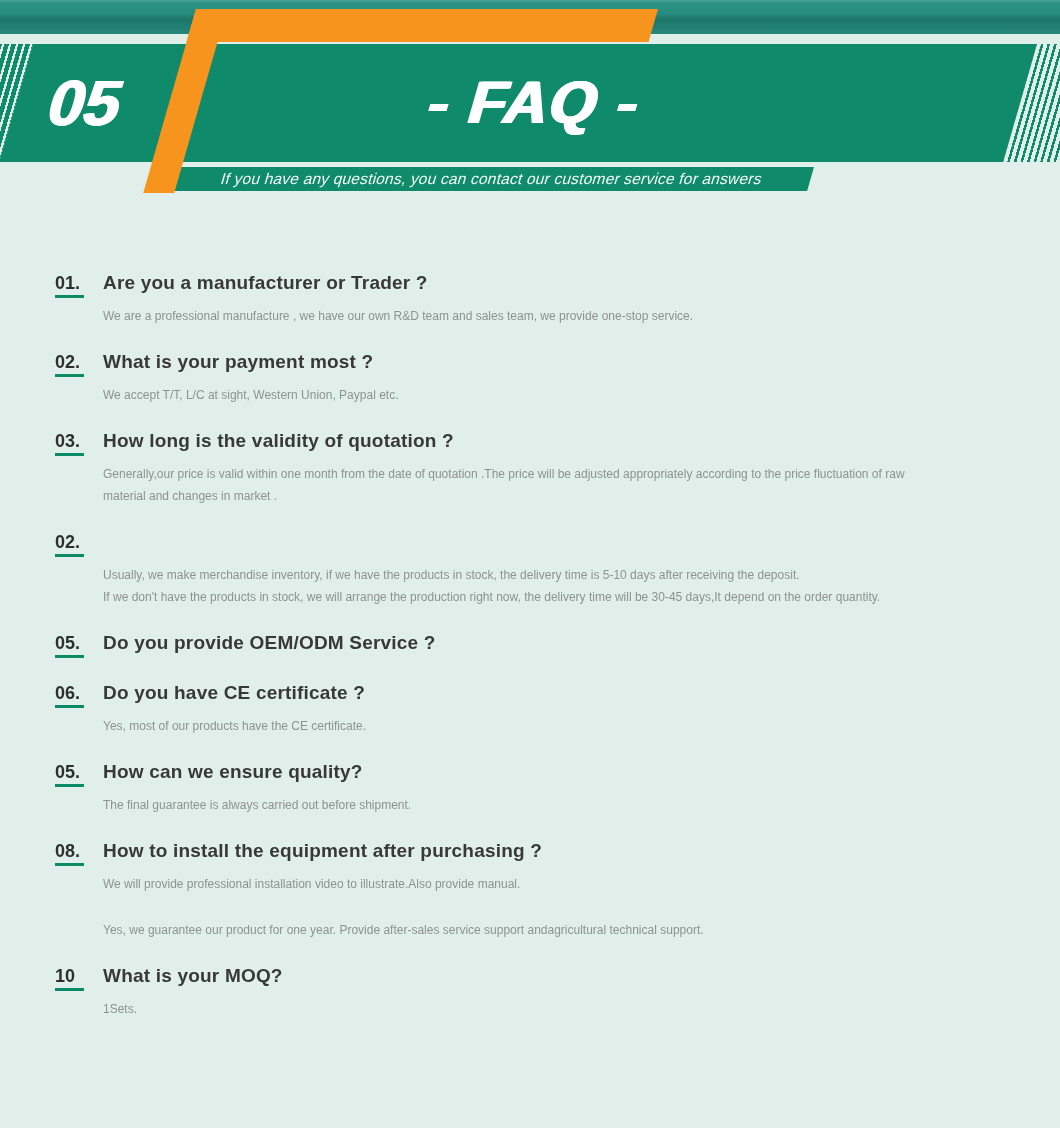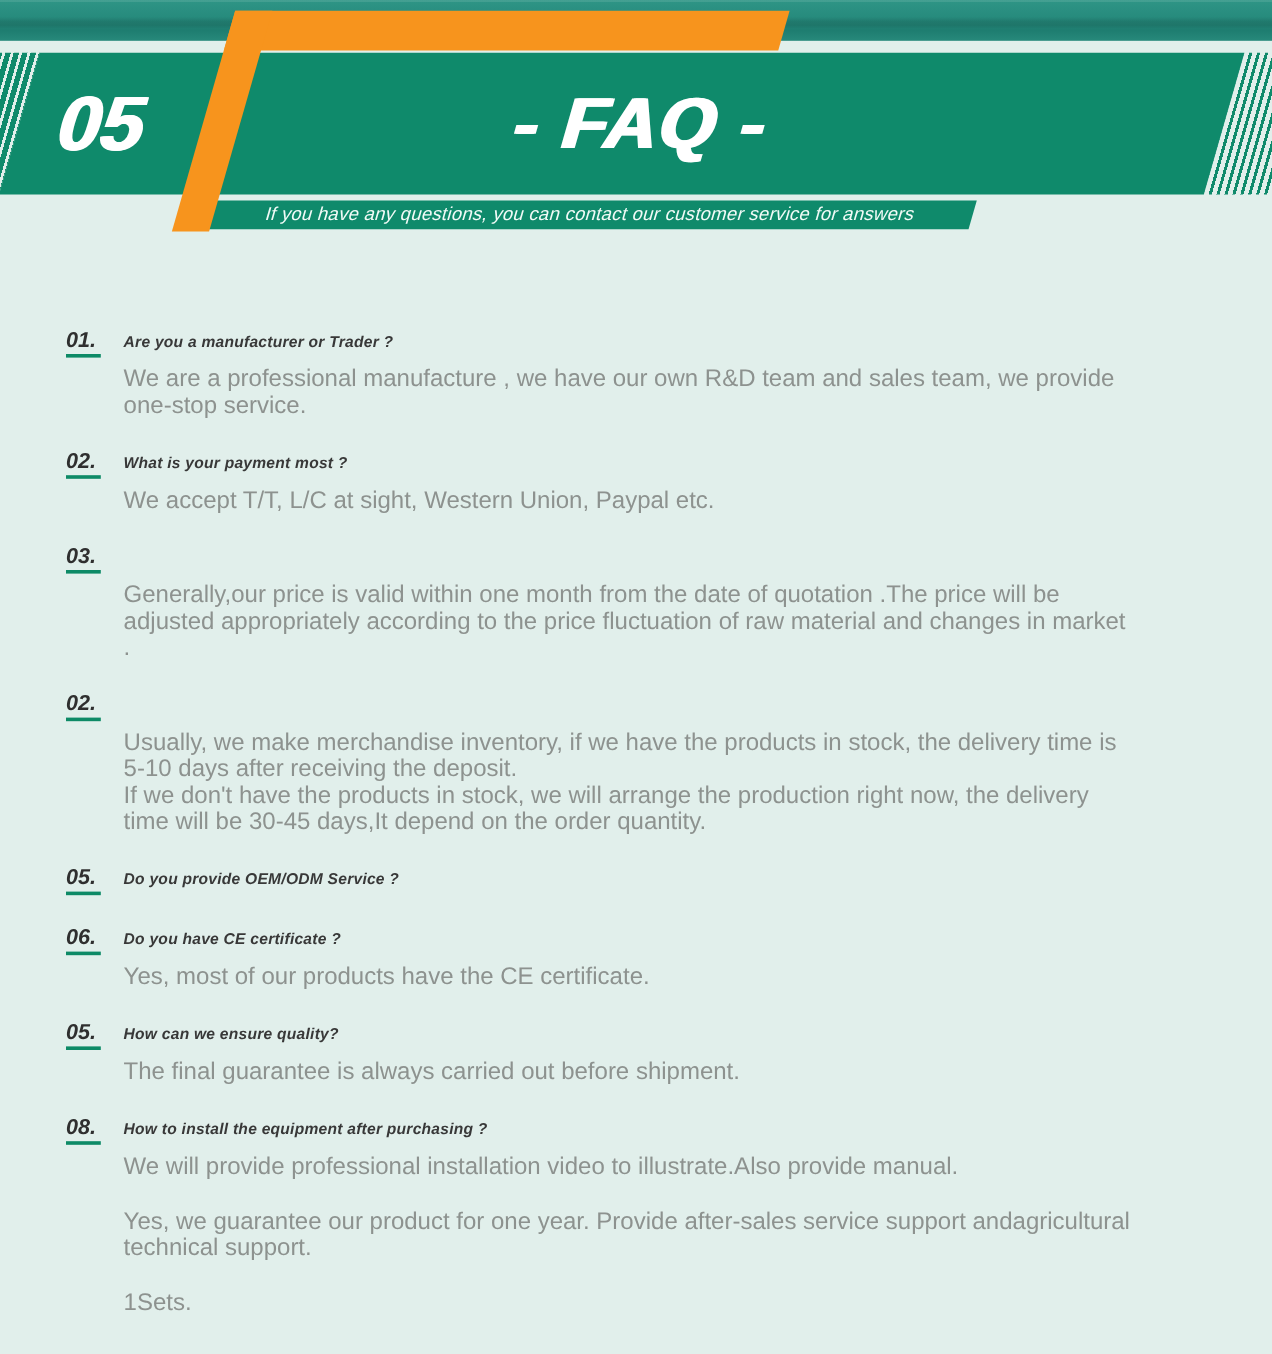--- a/index.html
+++ b/index.html
@@ -73,37 +73,37 @@
     z-index:2;
   }
   .subtitle-text{
     color:#f1fbf7;font-size:15.5px;letter-spacing:.2px;white-space:nowrap;
   }
   
   .faq-list{
     padding:62px 40px 0 55px;
   }
   .faq-item{margin-bottom:24px;}
-  .q-row{display:flex;align-items:center;font-style:italic;}
+  .q-row{display:flex;align-items:flex-start;}
   .item-number{
     flex:0 0 auto;
     font-size:18px;font-weight:bold;color:#2f2f2f;line-height:22px;
     border-bottom:3px solid var(--green-dark);
     padding-bottom:1px;
     margin-right:19px;
     min-width:29px;
   }
   .item-question{
-    font-size:13px;font-weight:bold;color:var(--q-color);line-height:22px;
+    font-size:19px;font-weight:bold;color:var(--q-color);line-height:22px;
     letter-spacing:.2px;
   }
   .item-answer{
     margin:7px 0 0 48px;
     max-width:845px;
-    font-size:20px;color:var(--a-color);line-height:22px;
+    font-size:12px;color:var(--a-color);line-height:22px;
     white-space:pre-line;
   }
 </style>
 </head>
 <body>
 
 <div class="header">
   <div class="top-band"></div>
 
   <div class="band-skew">
@@ -135,20 +135,21 @@
     <div class="q-row">
       <span class="item-number">02.</span>
       <span class="item-question">What is your payment most ?</span>
     </div>
     <div class="item-answer">We accept T/T, L/C at sight, Western Union, Paypal etc.</div>
   </div>
 
   <div class="faq-item">
     <div class="q-row">
       <span class="item-number">03.</span>
+      <span class="item-question">How long is the validity of quotation ?</span>
     </div>
     <div class="item-answer">Generally,our price is valid within one month from the date of quotation .The price will be adjusted appropriately according to the price fluctuation of raw material and changes in market .</div>
   </div>
 
   <div class="faq-item">
     <div class="q-row">
       <span class="item-number">02.</span>
     </div>
     <div class="item-answer">Usually, we make merchandise inventory, if we have the products in stock, the delivery time is 5-10 days after receiving the deposit.
 If we don't have the products in stock, we will arrange the production right now, the delivery time will be 30-45 days,It depend on the order quantity.</div>
@@ -183,16 +184,20 @@
       <span class="item-question">How to install the equipment after purchasing ?</span>
     </div>
     <div class="item-answer">We will provide professional installation video to illustrate.Also provide manual.</div>
   </div>
 
   <div class="faq-item">
     <div class="item-answer">Yes, we guarantee our product for one year. Provide after-sales service support andagricultural technical support.</div>
   </div>
 
   <div class="faq-item">
+    <div class="q-row">
+      <span class="item-number">10</span>
+      <span class="item-question">What is your MOQ?</span>
+    </div>
     <div class="item-answer">1Sets.</div>
   </div>
 
 </div>
 
 </body></html>

